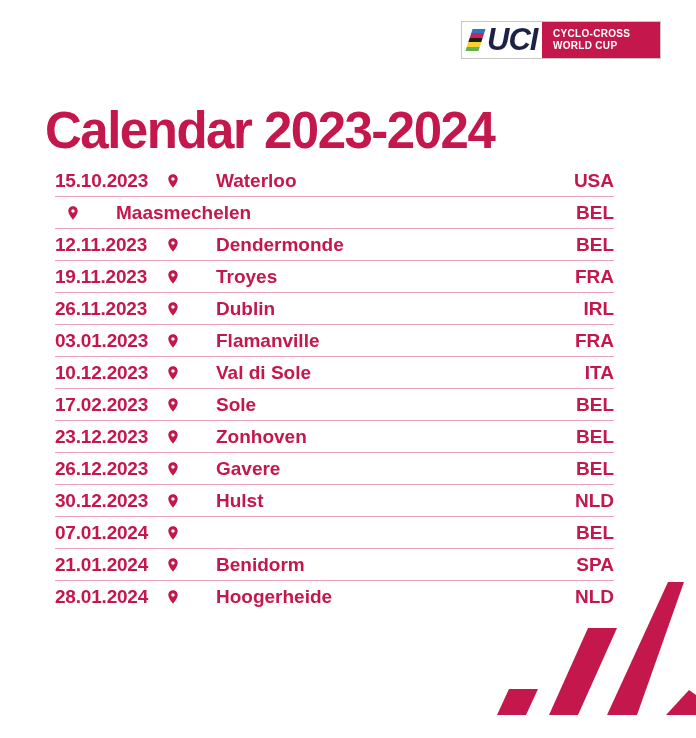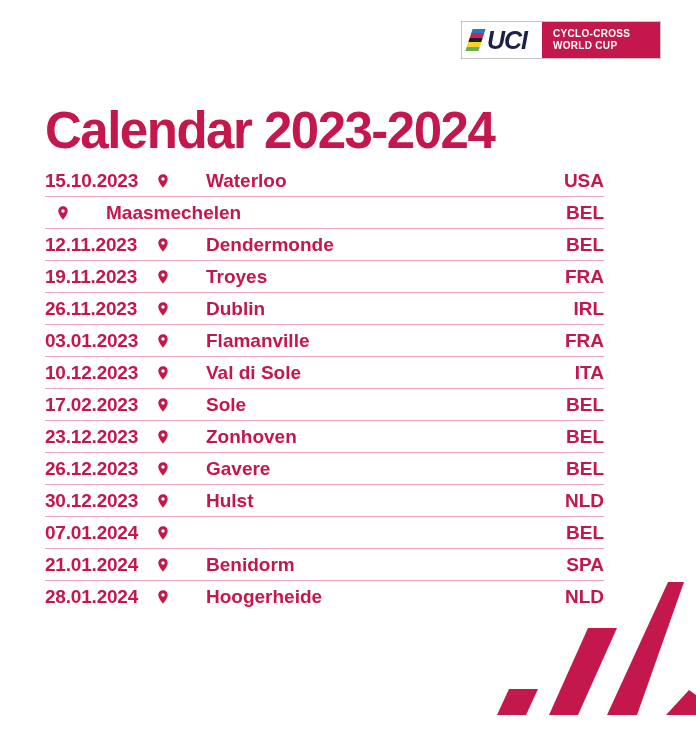--- a/index.html
+++ b/index.html
@@ -25,40 +25,40 @@
     background:#fff;
   }
   .logo-white{
     display:flex;align-items:center;
     background:#fff;width:80px;padding-left:7px;
   }
   .rainbow{display:flex;flex-direction:column;transform:skewX(-18deg);margin-right:5px;}
   .rainbow span{width:13px;height:4.4px;display:block;}
   .uci-text{
     font-weight:bold;font-style:italic;
-    color:var(--navy);font-size:25px;letter-spacing:-1px;
+    color:var(--navy);font-size:31px;letter-spacing:-1px;
   }
   .logo-red{
     background:var(--red);color:#fff;
     display:flex;flex-direction:column;justify-content:center;
     padding:0 11px;width:118px;
     font-weight:bold;font-size:10px;line-height:1.2;letter-spacing:.3px;
     white-space:nowrap;
   }
 
   
   .title{
     position:absolute;left:45px;top:101px;
     font-size:51px;font-weight:bold;letter-spacing:-1.5px;
     color:var(--red);
   }
 
   
   .cal-table{
-    position:absolute;left:45px;top:165px;width:559px;
+    position:absolute;left:55px;top:165px;width:559px;
   }
   .cal-row{
     height:32px;display:flex;align-items:center;
     color:var(--red);font-weight:bold;font-size:19px;
   }
   .cal-row:not(:last-child){border-bottom:1px solid var(--sep);}
   .cell-date{width:100px;letter-spacing:-0.2px;}
   .cell-pin{width:36px;display:flex;justify-content:center;align-items:center;}
   .cell-pin svg{width:16px;height:16px;display:block;}
   .cell-city{flex:1;padding-left:25px;}

